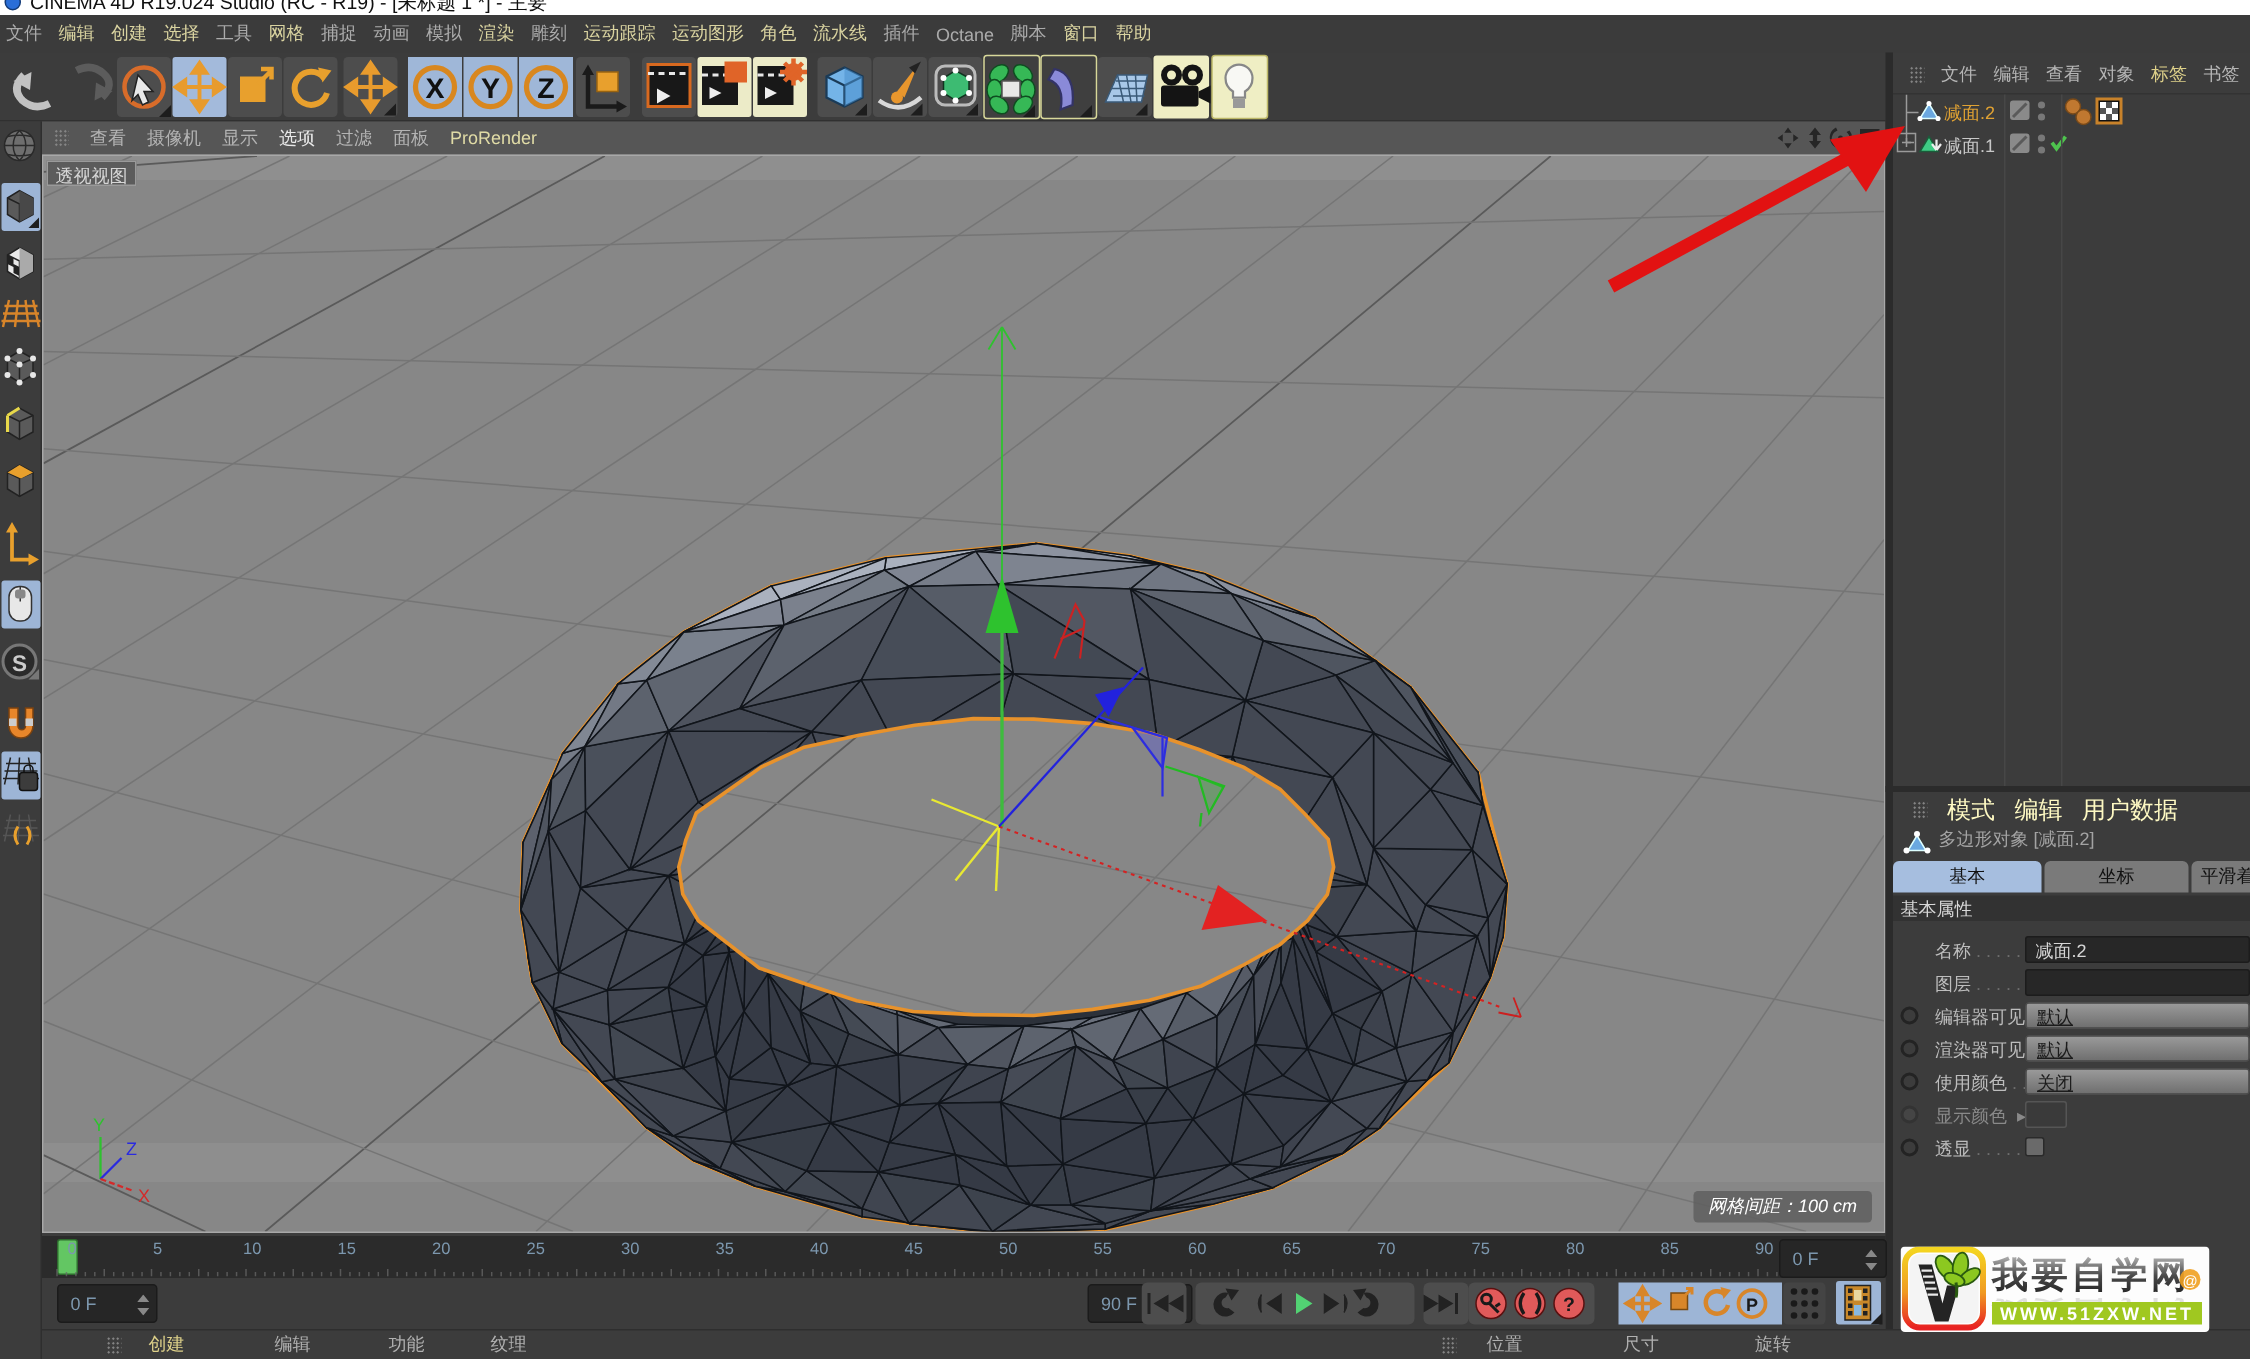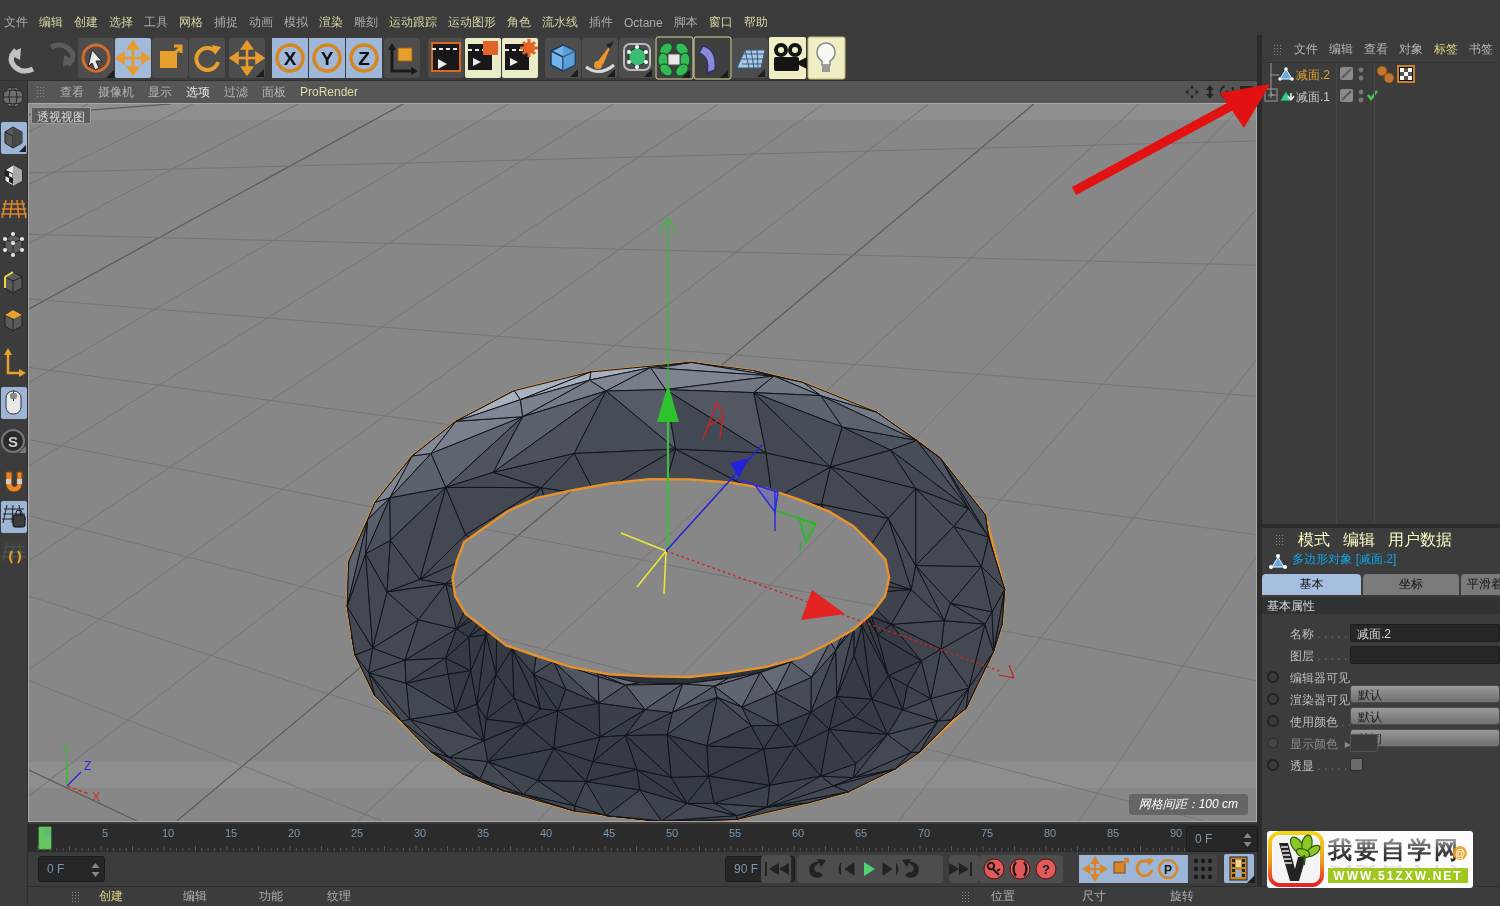--- a/index.html
+++ b/index.html
@@ -54,36 +54,36 @@
   font-size:12px; color:#b5b5b5; background:#3c3c3c; border-bottom:1px solid #333; }
 #omhead span { margin-left:11px; white-space:nowrap; }
 #omhead .y { color:#ddd089; }
 .omcol1 { position:absolute; left:1336px; top:63px; width:1px; height:462px; background:#474747; }
 .omcol2 { position:absolute; left:1374px; top:63px; width:1px; height:462px; background:#474747; }
 #amdivider { left:1257px; top:524px; width:243px; height:4px; background:#2b2b2b; }
 
 #amhead { left:1262px; top:528px; width:238px; height:24px; display:flex; align-items:center;
   font-size:16px; color:#fef9c3; }
 #amhead span { margin-left:13px; }
-#amobj { left:1262px; top:552px; width:206px; height:22px; font-size:12px; color:#0ea5e9; }
+#amobj { left:1262px; top:552px; width:206px; height:22px; font-size:12px; color:#a3a3a3; }
 .amtab { position:absolute; top:574px; height:21px; font-size:12px; color:#111;
   display:flex; align-items:center; justify-content:center;
   border-radius:4px 4px 0 0; background:#7a7a7a; }
 .amtab.sel { background:#a6bedf; }
 #amsect { left:1262px; top:597px; width:238px; height:17px; background:#323232;
   color:#d8d8d8; font-size:12px; padding:1px 0 0 5px; }
 .amrow { position:absolute; left:1262px; width:238px; height:22px; font-size:12px; color:#bdbdbd; }
 .amrow .lab { position:absolute; left:28px; top:3px; }
 .amrow .radio { position:absolute; left:5px; top:4px; width:12px; height:12px; border-radius:50%;
   border:2px solid #232323; background:#3c3c3c; }
 .aminput { position:absolute; left:88px; top:1px; width:150px; height:18px; background:#272727;
   border:1px solid #1c1c1c; border-radius:2px; color:#d6d6d6; padding:1px 0 0 6px; font-size:12px; }
-.amdrop { position:absolute; left:88px; top:18px; width:150px; height:18px;
+.amdrop { position:absolute; left:88px; top:1px; width:150px; height:18px;
   background:linear-gradient(#9a9a9a,#6f6f6f); border:1px solid #4c4c4c; border-radius:3px;
-  color:#1c1c1c; padding:1px 0 0 7px; font-size:12px; }
+  color:#1c1c1c; padding:1px 0 0 7px; font-size:12px;text-decoration:underline; }
 
 
 #ruler { left:28px; top:824px; width:1229px; height:28px; background:#2b2b2b; }
 #ruler .num { position:absolute; top:3px; font-size:11px; color:#7c97ae; }
 #curs { position:absolute; left:10px; top:2px; width:14px; height:24px; background:#63c663;
   border:1px solid #2e6b2e; border-radius:2px; }
 #fcur { left:1186px; top:826px; width:72px; height:26px; background:#262626;
   border:1px solid #1b1b1b; border-radius:3px; color:#7c97ae; font-size:12px; padding:5px 0 0 8px; }
 #row2 { left:28px; top:852px; width:1229px; height:34px; background:#3c3c3c; }
 .fbox { position:absolute; top:4px; height:26px; background:#262626; border:1px solid #1b1b1b;
@@ -99,20 +99,24 @@
 
 .grip { display:inline-block; width:10px; height:12px;
   background-image:radial-gradient(#8a8a8a 34%, transparent 36%);
   background-size:3px 3px; }
 #overlay { left:0; top:0; z-index:50; pointer-events:none; }
 </style>
 </head>
 <body>
 <div id="page">
 
+  <div class="abs" id="titlebar">
+    <div class="ic"></div>
+    <div class="t">CINEMA 4D R19.024 Studio (RC - R19) - [未标题 1 *] - 主要</div>
+  </div>
 
   <div class="abs" id="menubar">
     <span>文件</span>
       <span class="y">编辑</span>
       <span class="y">创建</span>
       <span class="y">选择</span>
     <span>工具</span>
       <span class="y">网格</span>
       <span>捕捉</span>
       <span>动画</span>

